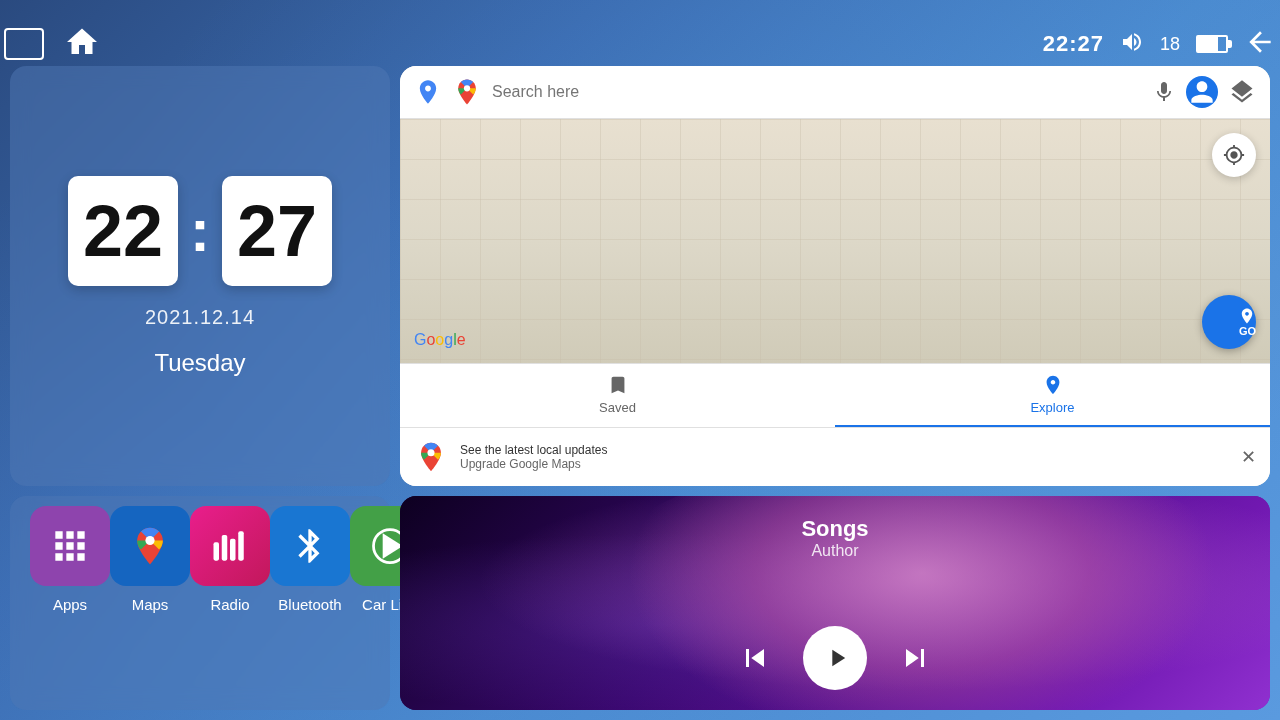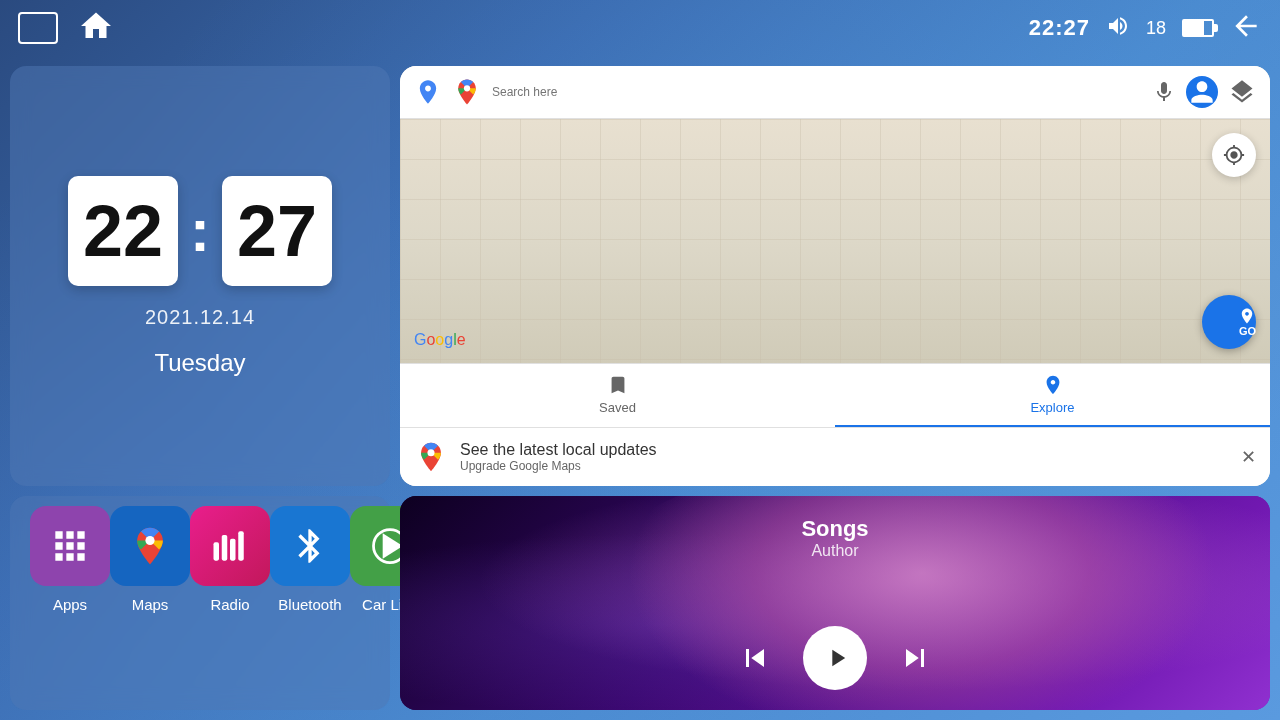--- a/index.html
+++ b/index.html
@@ -19,26 +19,26 @@
       top: 0; left: 0; right: 0; bottom: 0;
       background:
         radial-gradient(ellipse at 60% 30%, rgba(100,180,255,0.15) 0%, transparent 60%),
         radial-gradient(ellipse at 20% 80%, rgba(80,140,220,0.2) 0%, transparent 50%);
       pointer-events: none;
     }
 
     
     .status-bar {
       position: absolute;
-      top: 0; left: 0; right: 0;
+      top: 16px; left: 0; right: 0;
       height: 56px;
       display: flex;
       align-items: center;
       justify-content: space-between;
-      padding: 0 18px;
+      padding: 0 4px;
       z-index: 10;
     }
 
     .status-left {
       display: flex;
       align-items: center;
       gap: 20px;
     }
 
     .status-right {
@@ -189,21 +189,21 @@
       padding: 10px 14px;
       gap: 10px;
       border-bottom: 1px solid #e0e0e0;
       flex-shrink: 0;
     }
 
     .maps-search-input {
       flex: 1;
       border: none;
       outline: none;
-      font-size: 12px;
+      font-size: 16px;
       color: #555;
       background: transparent;
     }
 
     .maps-map-area {
       flex: 1;
       background: linear-gradient(180deg, #e8e0d0 0%, #ddd8c8 50%, #d0cbb8 100%);
       position: relative;
       overflow: hidden;
     }
@@ -298,21 +298,21 @@
       gap: 12px;
       border-top: 1px solid #e0e0e0;
       flex-shrink: 0;
     }
 
     .maps-notif-text {
       flex: 1;
     }
 
     .maps-notif-title {
-      font-size: 16px;
+      font-size: 12px;
       color: #333;
       font-weight: 500;
     }
 
     .maps-notif-sub {
       font-size: 12px;
       color: #666;
     }
 
     .maps-notif-close {

